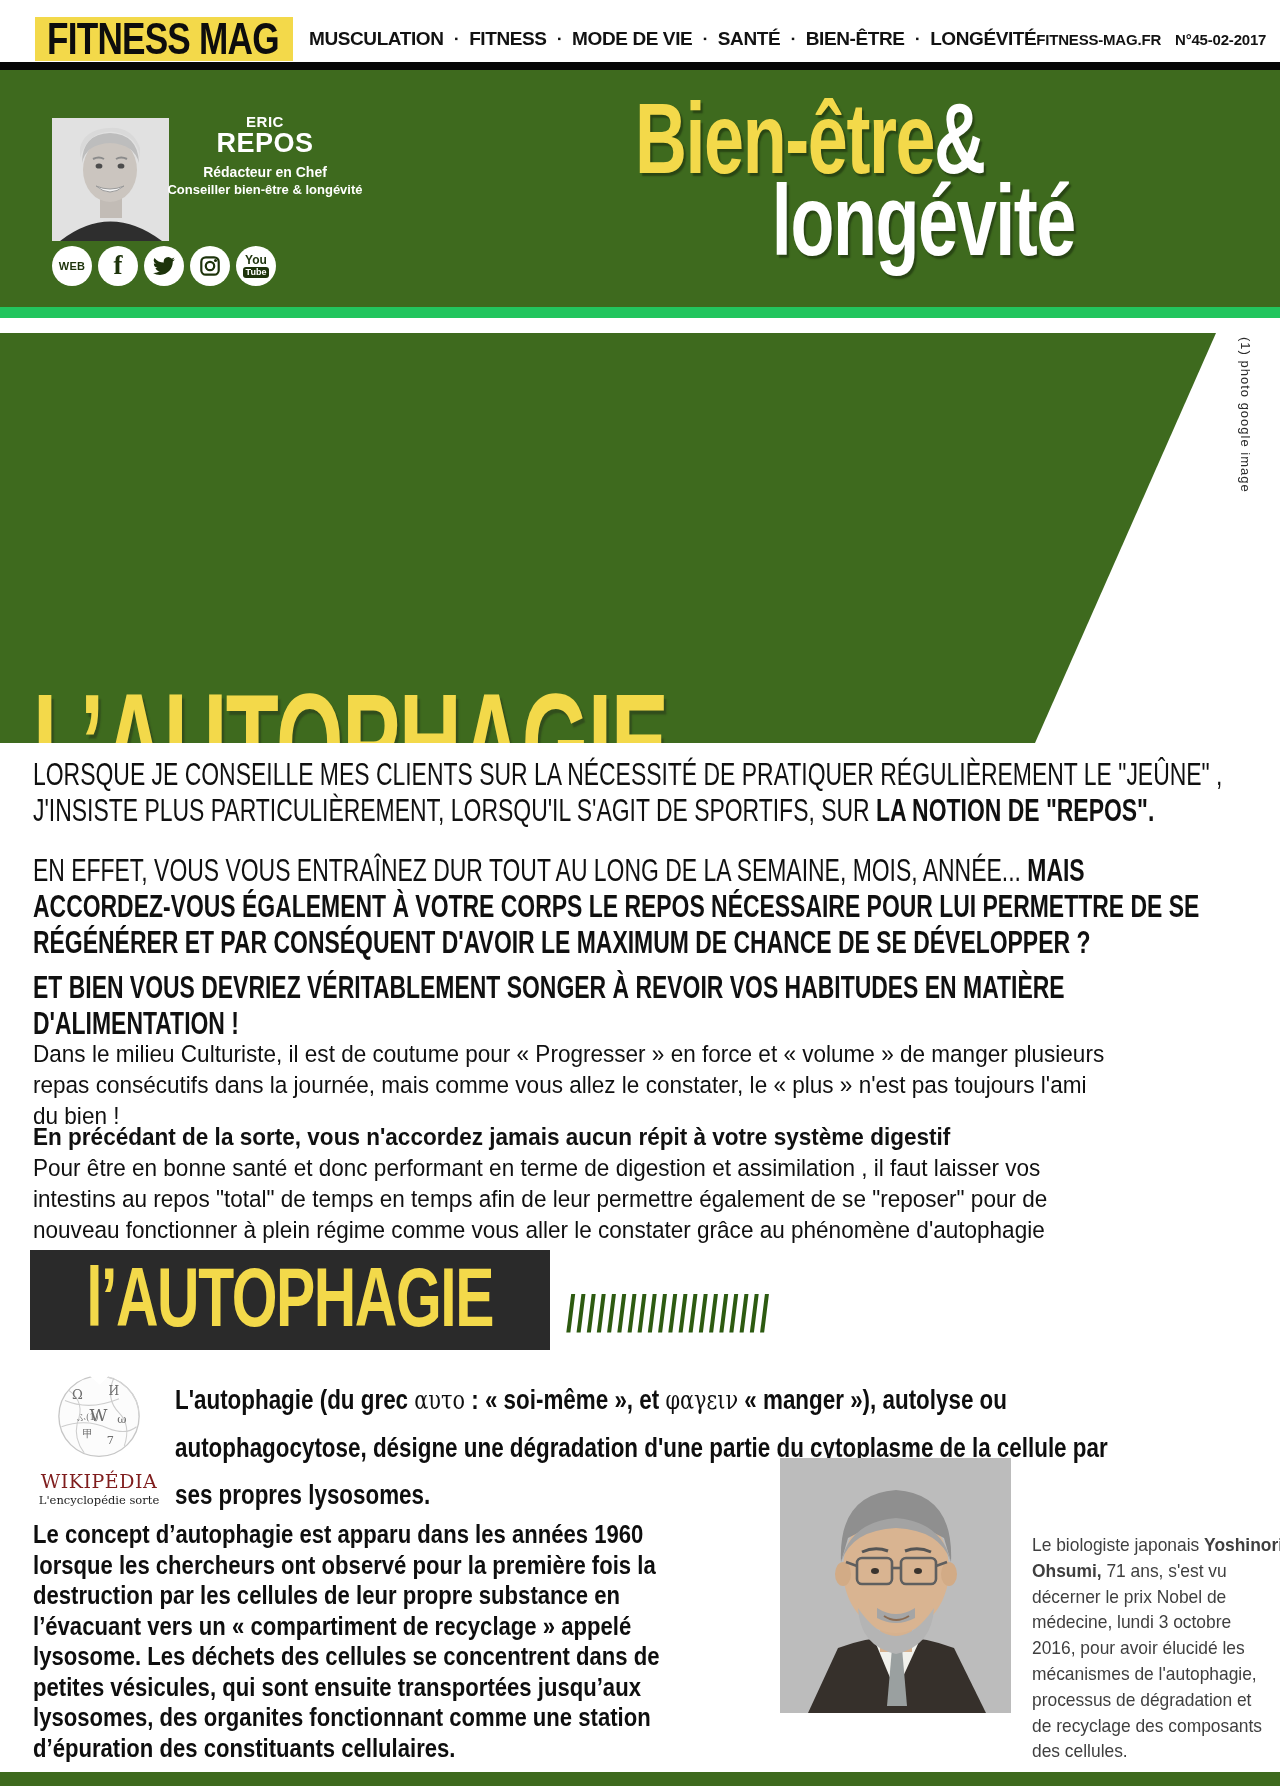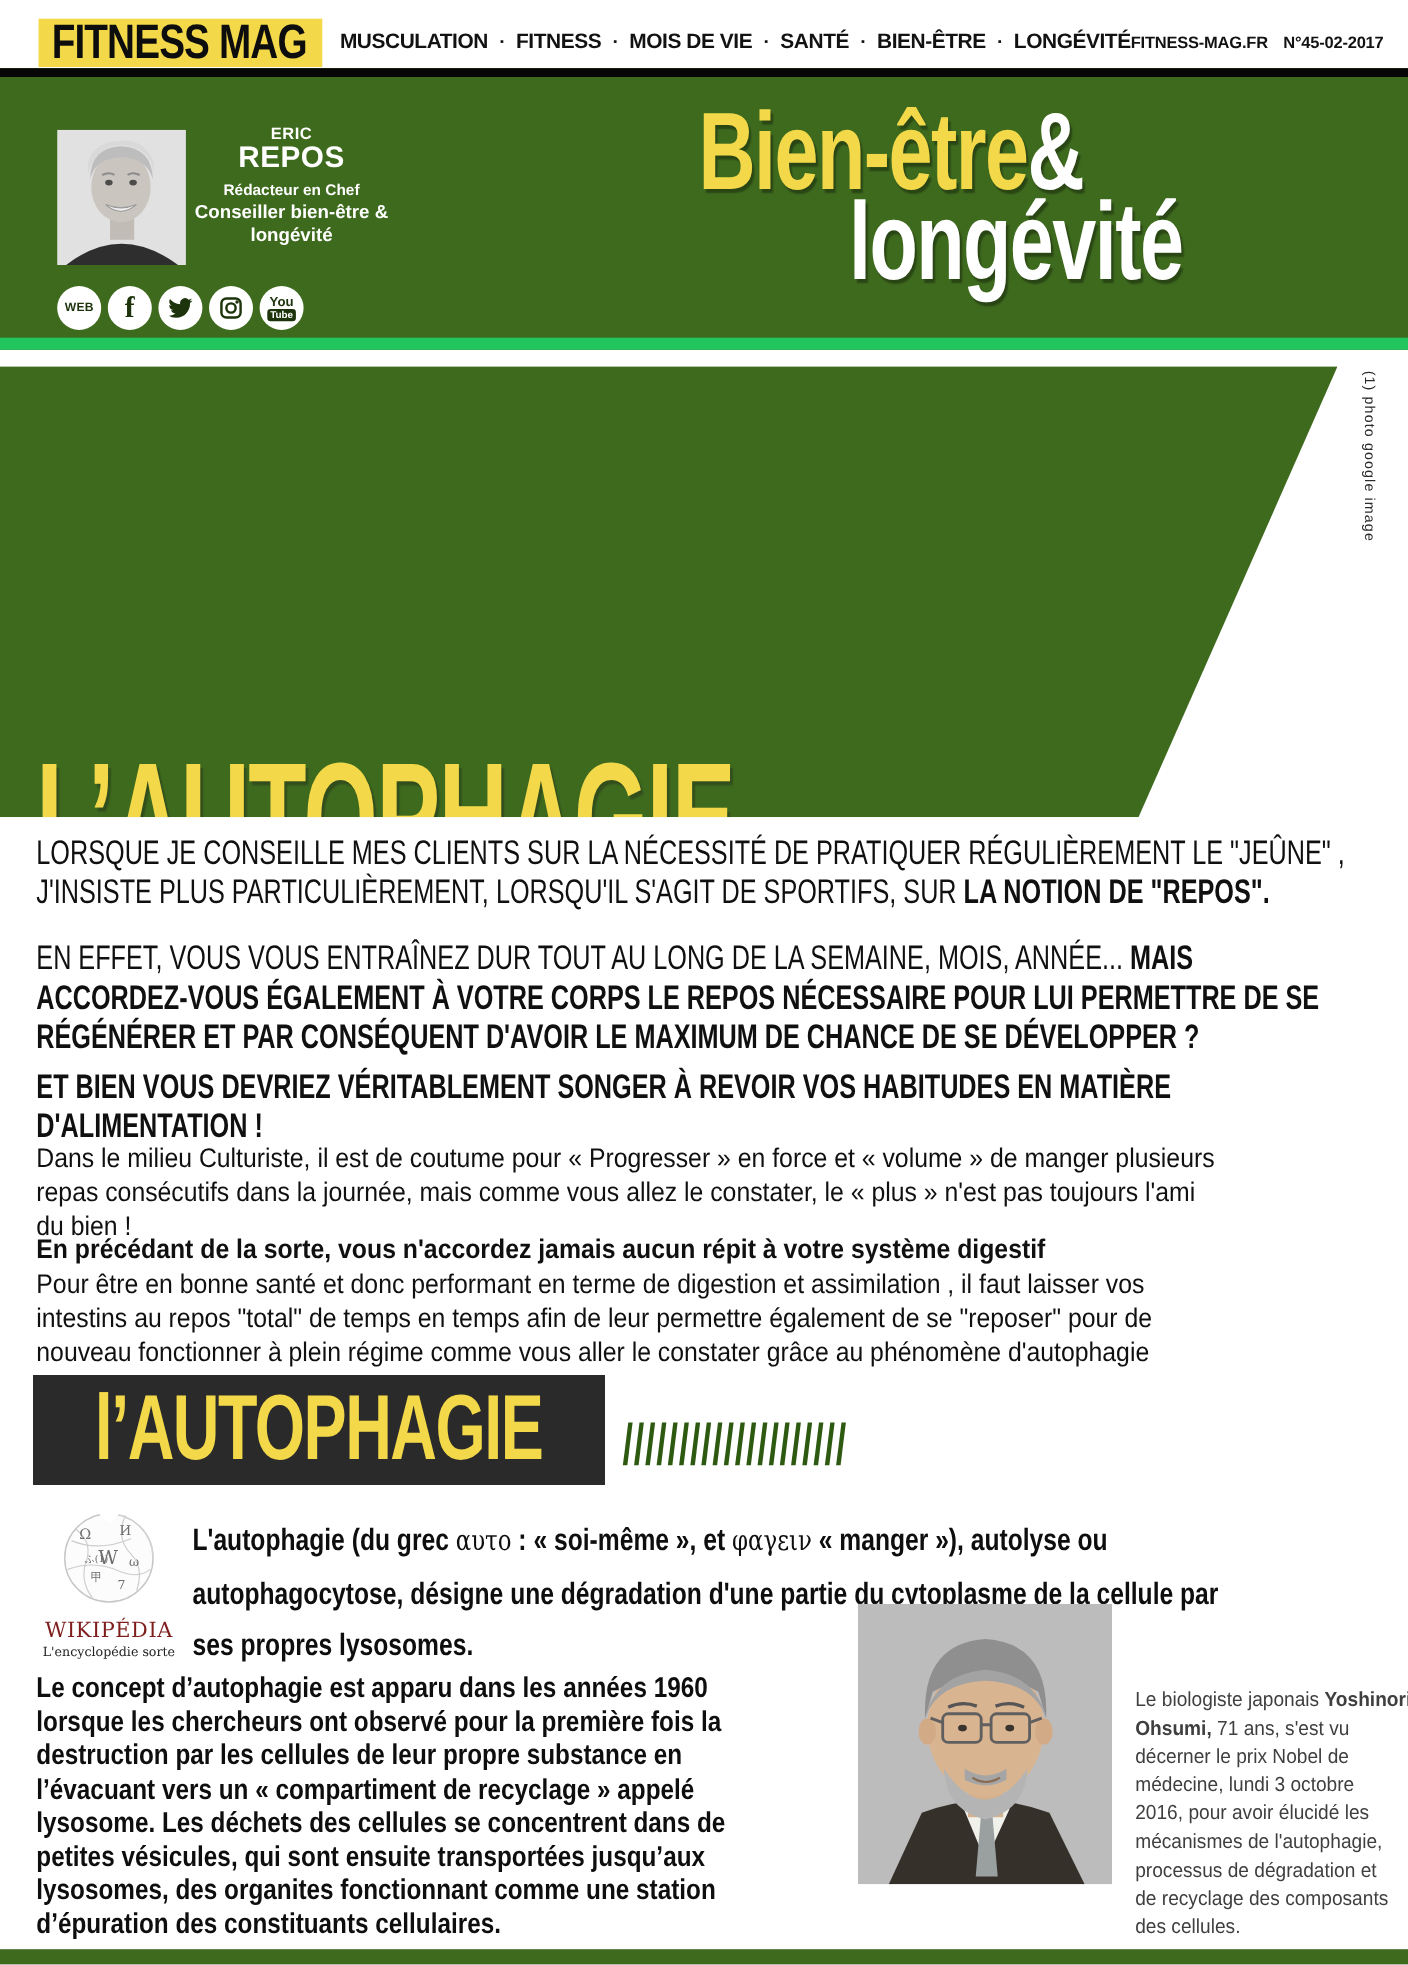--- a/index.html
+++ b/index.html
@@ -16,22 +16,22 @@
   .navsep{font-size:10px;color:#121212;transform:translateY(-1px);}
   .top-right{margin-left:auto;display:flex;gap:14px;font-size:15px;font-weight:bold;color:#121212;letter-spacing:-.2px;white-space:nowrap;}
 
   
   .band1{position:absolute;top:62px;left:0;right:0;height:256px;background:var(--green);border-top:8px solid #060606;border-bottom:11px solid #22c55e;}
   .eric-photo{position:absolute;left:52px;top:48px;width:117px;height:123px;display:block;}
   .author{position:absolute;left:158px;top:44px;width:214px;text-align:center;color:#fff;}
   .author .first{font-size:15px;font-weight:bold;letter-spacing:.5px;line-height:1.05;}
   .author .last{font-size:27px;font-weight:bold;letter-spacing:.5px;line-height:1.02;}
   .author .role1{margin-top:7px;font-size:14px;font-weight:bold;line-height:1.25;}
-  .author .role2{font-size:17px;font-weight:bold;line-height:1.25;}
-  .social{position:absolute;left:52px;top:176px;display:flex;gap:6px;margin-top:14px;}
+  .author .role2{font-size:13px;font-weight:bold;line-height:1.25;}
+  .social{position:absolute;left:52px;top:176px;display:flex;gap:6px;}
   .sicon{width:40px;height:40px;border-radius:50%;background:#fff;display:flex;align-items:center;justify-content:center;color:#1d330b;cursor:pointer;}
   .sicon .weblbl{font-size:11px;font-weight:bold;letter-spacing:.2px;}
   .sicon .fb{font-family:"Liberation Serif",serif;font-size:27px;font-weight:bold;line-height:1;transform:translateY(-1px);}
   .yt{display:flex;flex-direction:column;align-items:center;line-height:1;}
   .yt .yt-top{font-size:12px;font-weight:bold;}
   .yt .yt-box{background:#1d330b;color:#fff;font-size:9px;font-weight:bold;border-radius:3px;padding:1px 3px;margin-top:1px;}
   .mast-t1{position:absolute;top:18px;right:295px;line-height:1;}
   .mast-t2{position:absolute;top:100px;right:205px;line-height:1;}
   .mast-t1 span,.mast-t2 span{display:inline-block;white-space:nowrap;font-size:100px;font-weight:bold;line-height:1;transform:scaleX(.72);transform-origin:100% 0;text-shadow:3px 3px 2px rgba(0,0,0,.35);letter-spacing:-2px;}
   .mast-t1 .y{color:var(--yellow);}
@@ -96,21 +96,21 @@
 
   <div class="topbar">
     <div class="logo-box">
       <span>FITNESS MAG</span>
     </div>
     <div class="nav">
       <span class="navitem">MUSCULATION</span>
       <span class="navsep">▪</span>
       <span class="navitem">FITNESS</span>
       <span class="navsep">▪</span>
-      <span class="navitem">MOIS DE VIE</span>
+      <span class="navitem">MODE DE VIE</span>
       <span class="navsep">▪</span>
       <span class="navitem">SANTÉ</span>
       <span class="navsep">▪</span>
       <span class="navitem">BIEN-ÊTRE</span>
       <span class="navsep">▪</span>
       <span class="navitem">LONGÉVITÉ</span>
     </div>
     <div class="top-right">
       <span>FITNESS-MAG.FR</span>
       <span>N°45-02-2017</span>

